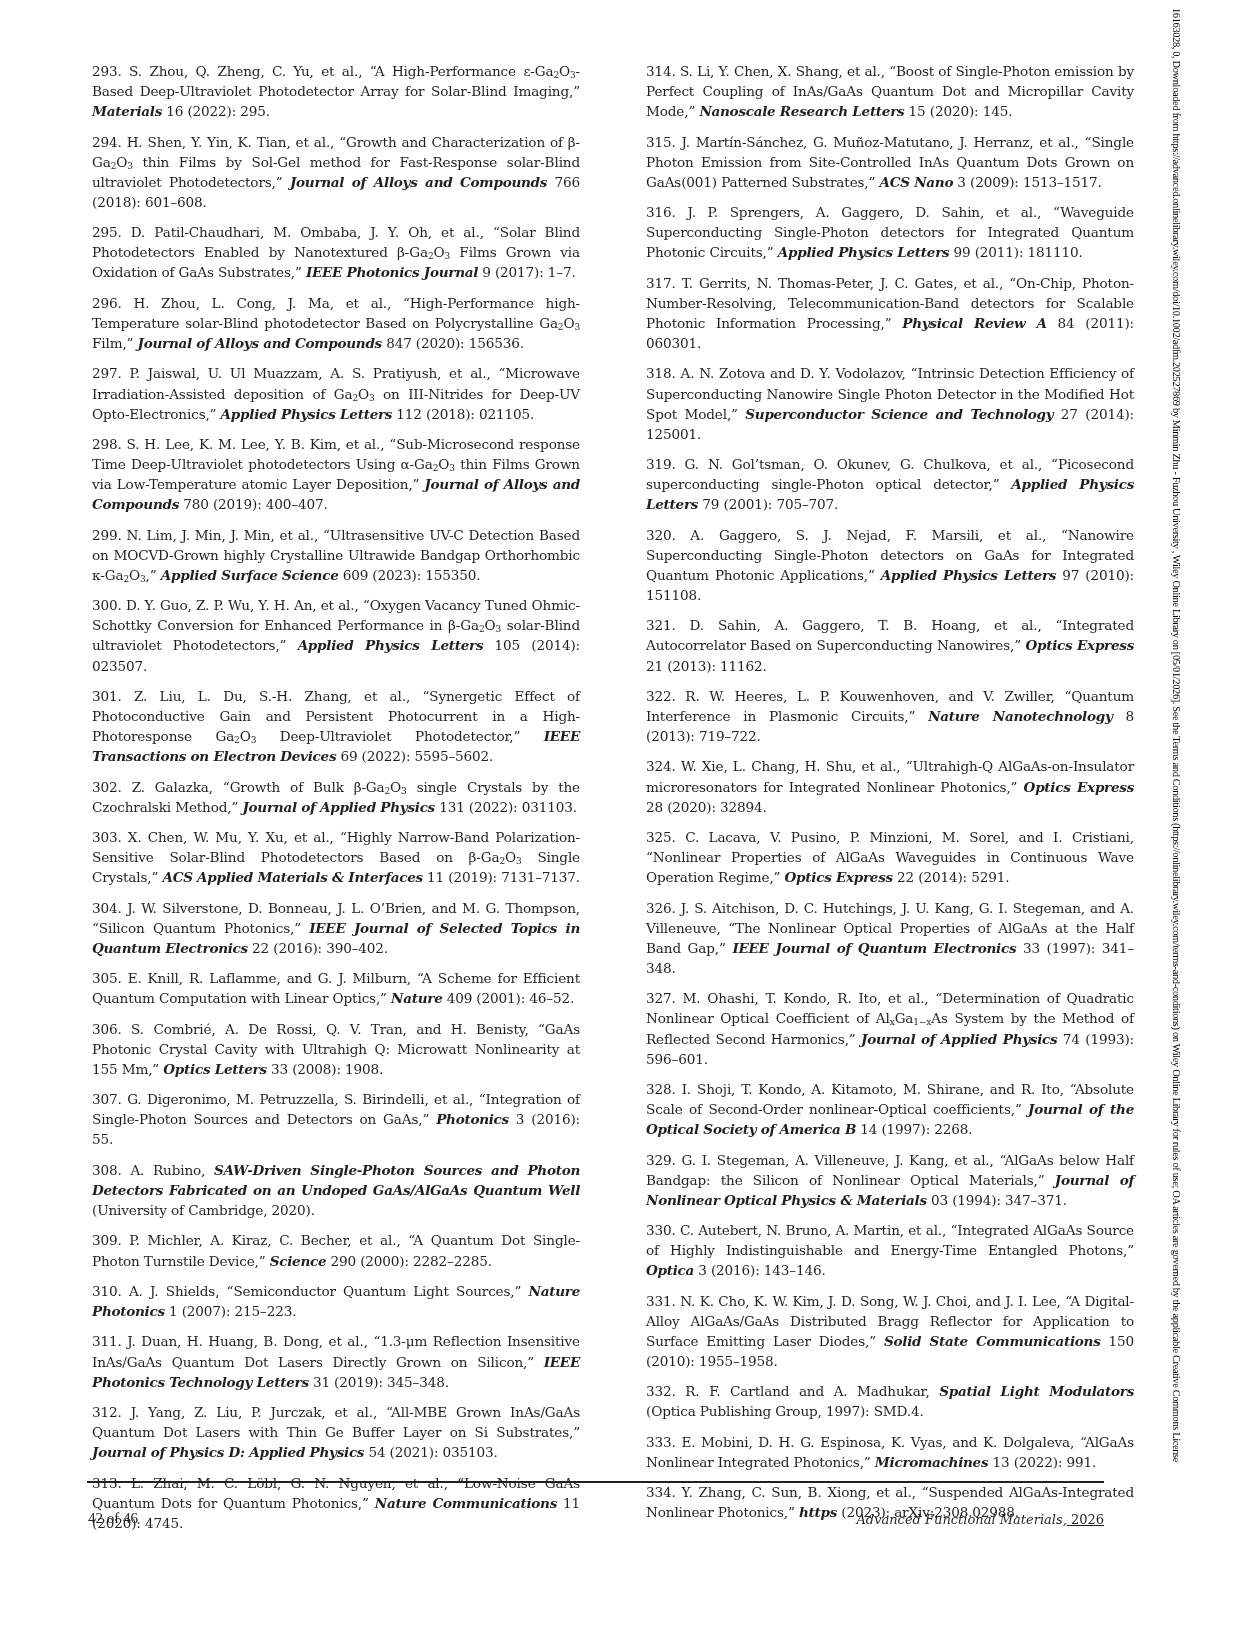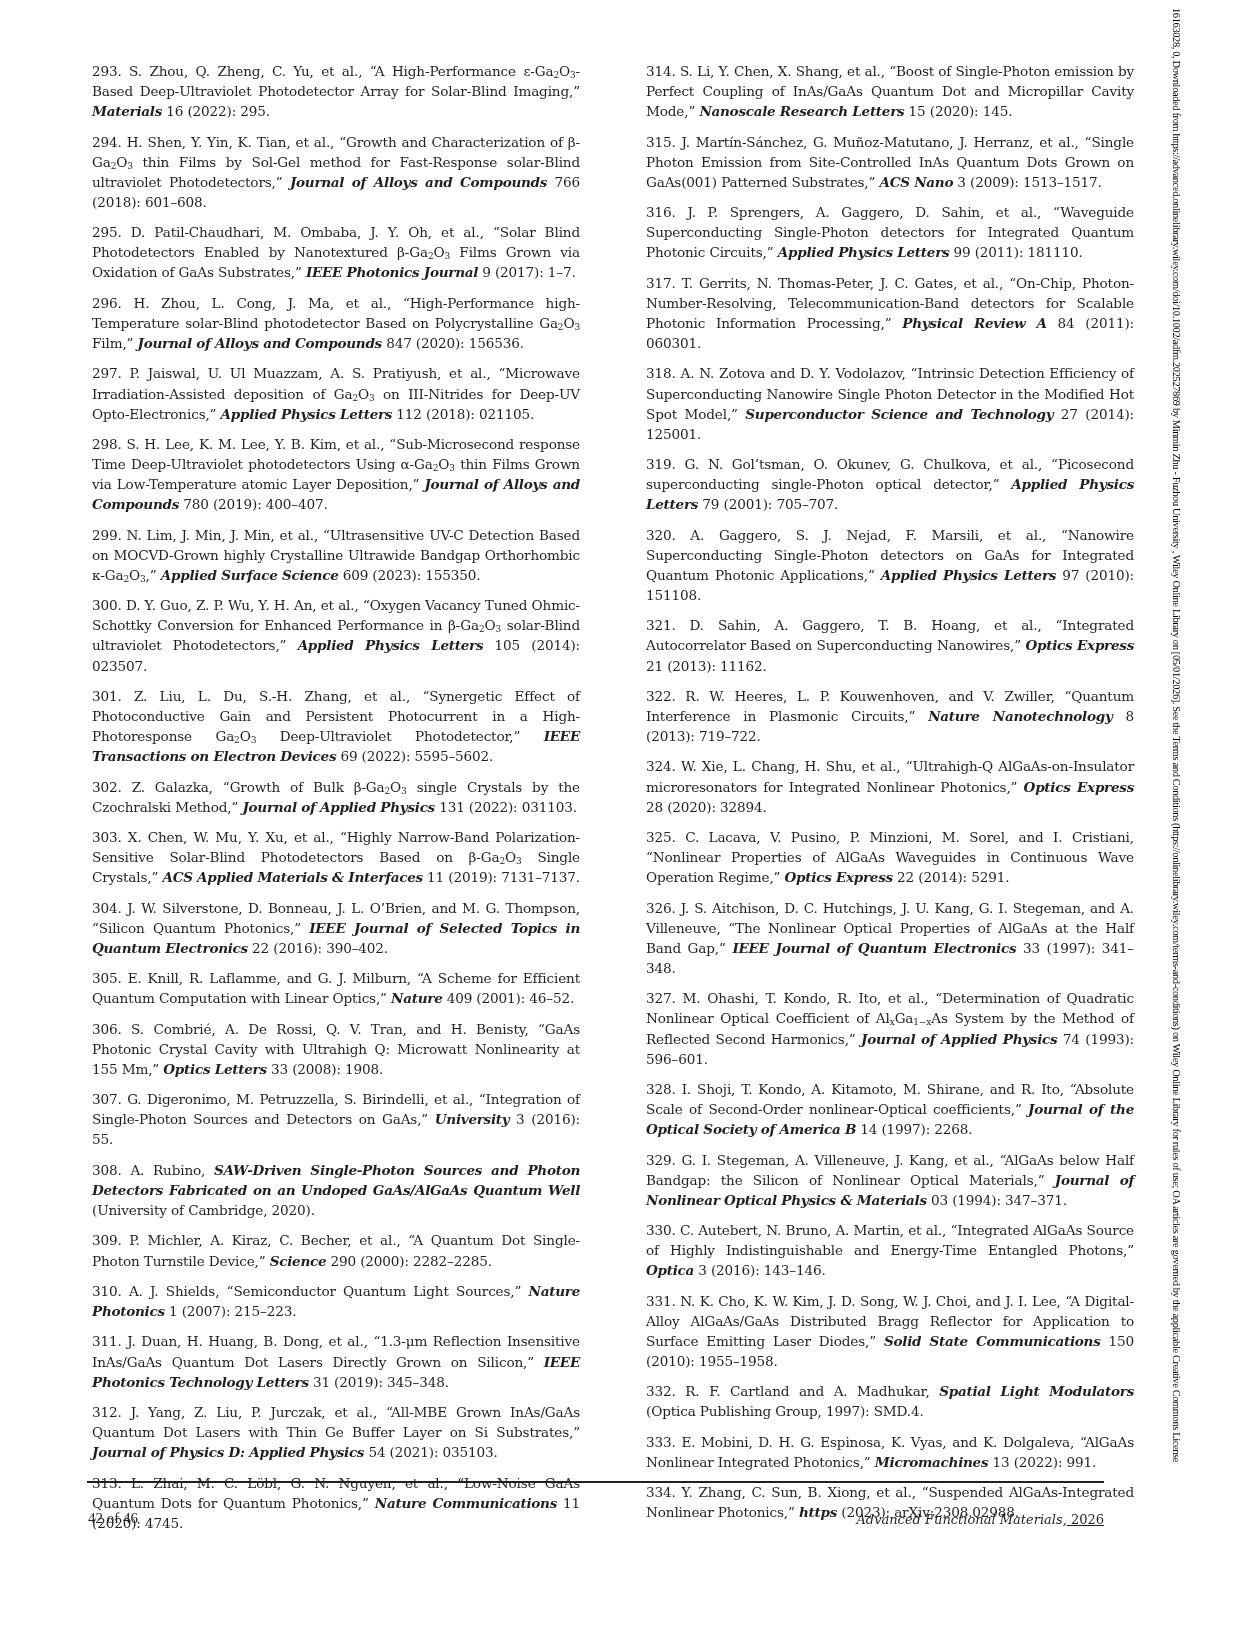--- a/index.html
+++ b/index.html
@@ -48,21 +48,21 @@
       <p class="ref">297. P. Jaiswal, U. Ul Muazzam, A. S. Pratiyush, et al., “Microwave Irradiation-Assisted deposition of Ga<sub>2</sub>O<sub>3</sub> on III-Nitrides for Deep-UV Opto-Electronics,” <i>Applied Physics Letters</i> 112 (2018): 021105.</p>
       <p class="ref">298. S. H. Lee, K. M. Lee, Y. B. Kim, et al., “Sub-Microsecond response Time Deep-Ultraviolet photodetectors Using α-Ga<sub>2</sub>O<sub>3</sub> thin Films Grown via Low-Temperature atomic Layer Deposition,” <i>Journal of Alloys and Compounds</i> 780 (2019): 400–407.</p>
       <p class="ref">299. N. Lim, J. Min, J. Min, et al., “Ultrasensitive UV-C Detection Based on MOCVD-Grown highly Crystalline Ultrawide Bandgap Orthorhombic κ-Ga<sub>2</sub>O<sub>3</sub>,” <i>Applied Surface Science</i> 609 (2023): 155350.</p>
       <p class="ref">300. D. Y. Guo, Z. P. Wu, Y. H. An, et al., “Oxygen Vacancy Tuned Ohmic-Schottky Conversion for Enhanced Performance in β-Ga<sub>2</sub>O<sub>3</sub> solar-Blind ultraviolet Photodetectors,” <i>Applied Physics Letters</i> 105 (2014): 023507.</p>
       <p class="ref">301. Z. Liu, L. Du, S.-H. Zhang, et al., “Synergetic Effect of Photoconductive Gain and Persistent Photocurrent in a High-Photoresponse Ga<sub>2</sub>O<sub>3</sub> Deep-Ultraviolet Photodetector,” <i>IEEE Transactions on Electron Devices</i> 69 (2022): 5595–5602.</p>
       <p class="ref">302. Z. Galazka, “Growth of Bulk β-Ga<sub>2</sub>O<sub>3</sub> single Crystals by the Czochralski Method,” <i>Journal of Applied Physics</i> 131 (2022): 031103.</p>
       <p class="ref">303. X. Chen, W. Mu, Y. Xu, et al., “Highly Narrow-Band Polarization-Sensitive Solar-Blind Photodetectors Based on β-Ga<sub>2</sub>O<sub>3</sub> Single Crystals,” <i>ACS Applied Materials &amp; Interfaces</i> 11 (2019): 7131–7137.</p>
       <p class="ref">304. J. W. Silverstone, D. Bonneau, J. L. O’Brien, and M. G. Thompson, “Silicon Quantum Photonics,” <i>IEEE Journal of Selected Topics in Quantum Electronics</i> 22 (2016): 390–402.</p>
       <p class="ref">305. E. Knill, R. Laflamme, and G. J. Milburn, “A Scheme for Efficient Quantum Computation with Linear Optics,” <i>Nature</i> 409 (2001): 46–52.</p>
       <p class="ref">306. S. Combrié, A. De Rossi, Q. V. Tran, and H. Benisty, “GaAs Photonic Crystal Cavity with Ultrahigh Q: Microwatt Nonlinearity at 155 Mm,” <i>Optics Letters</i> 33 (2008): 1908.</p>
-      <p class="ref">307. G. Digeronimo, M. Petruzzella, S. Birindelli, et al., “Integration of Single-Photon Sources and Detectors on GaAs,” <i>University</i> 3 (2016): 55.</p>
+      <p class="ref">307. G. Digeronimo, M. Petruzzella, S. Birindelli, et al., “Integration of Single-Photon Sources and Detectors on GaAs,” <i>Photonics</i> 3 (2016): 55.</p>
       <p class="ref">308. A. Rubino, <i>SAW-Driven Single-Photon Sources and Photon Detectors Fabricated on an Undoped GaAs/AlGaAs Quantum Well</i> (University of Cambridge, 2020).</p>
       <p class="ref">309. P. Michler, A. Kiraz, C. Becher, et al., “A Quantum Dot Single-Photon Turnstile Device,” <i>Science</i> 290 (2000): 2282–2285.</p>
       <p class="ref">310. A. J. Shields, “Semiconductor Quantum Light Sources,” <i>Nature Photonics</i> 1 (2007): 215–223.</p>
       <p class="ref">311. J. Duan, H. Huang, B. Dong, et al., “1.3-μm Reflection Insensitive InAs/GaAs Quantum Dot Lasers Directly Grown on Silicon,” <i>IEEE Photonics Technology Letters</i> 31 (2019): 345–348.</p>
       <p class="ref">312. J. Yang, Z. Liu, P. Jurczak, et al., “All-MBE Grown InAs/GaAs Quantum Dot Lasers with Thin Ge Buffer Layer on Si Substrates,” <i>Journal of Physics D: Applied Physics</i> 54 (2021): 035103.</p>
       <p class="ref">313. L. Zhai, M. C. Löbl, G. N. Nguyen, et al., “Low-Noise GaAs Quantum Dots for Quantum Photonics,” <i>Nature Communications</i> 11 (2020): 4745.</p>
     </div>
   <div class="col col-right" id="right-col">
       <p class="ref">314. S. Li, Y. Chen, X. Shang, et al., “Boost of Single-Photon emission by Perfect Coupling of InAs/GaAs Quantum Dot and Micropillar Cavity Mode,” <i>Nanoscale Research Letters</i> 15 (2020): 145.</p>
       <p class="ref">315. J. Martín-Sánchez, G. Muñoz-Matutano, J. Herranz, et al., “Single Photon Emission from Site-Controlled InAs Quantum Dots Grown on GaAs(001) Patterned Substrates,” <i>ACS Nano</i> 3 (2009): 1513–1517.</p>

